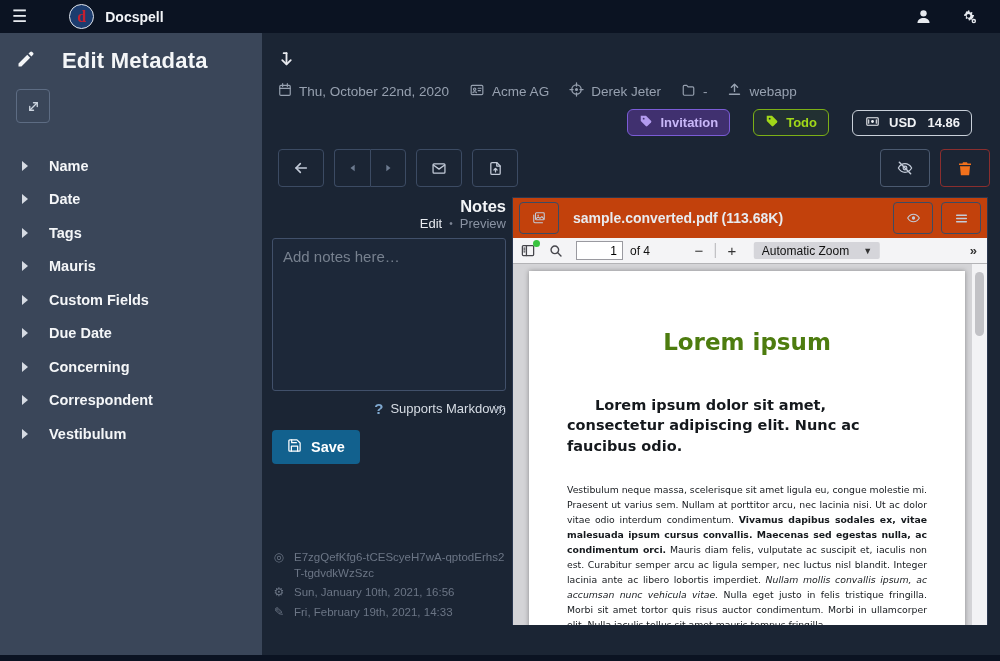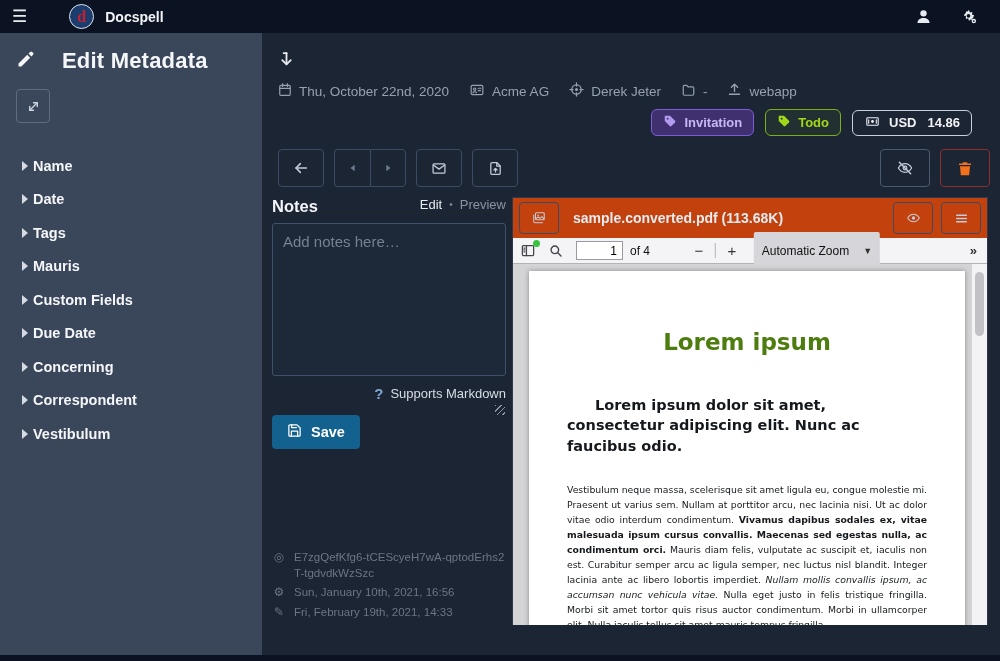--- a/index.html
+++ b/index.html
@@ -19,34 +19,34 @@
   .nav-right svg { display:block; }
 
   
   .sidebar { position:absolute; top:33px; left:0; width:262px; bottom:0; background:#3a4659; padding:15px 16px; }
   .sb-header { display:flex; align-items:center; gap:26px; color:#f4f6f8; }
   .sb-header h1 { font-size:22px; font-weight:bold; letter-spacing:.2px; }
   .expand-btn { margin-top:15px; width:34px; height:34px; border:1px solid #5d6c83; border-radius:4px;
                 background:transparent; display:flex; align-items:center; justify-content:center;
                 color:#cdd5e0; cursor:pointer; }
   .sb-menu { margin-top:26px; }
-  .sb-item { display:flex; align-items:center; gap:5px; height:33.5px; cursor:pointer; padding-left:6px;text-align:center; }
+  .sb-item { display:flex; align-items:center; gap:21px; height:33.5px; cursor:pointer; padding-left:6px;text-align:center; }
   .sb-caret { width:0; height:0; border-left:6px solid #d6dbe3; border-top:5px solid transparent;
               border-bottom:5px solid transparent; }
   .sb-label { color:#f4f6f8; font-weight:bold; font-size:14.5px; }
 
   
   .content { position:absolute; top:33px; left:262px; right:0; bottom:0; background:#1b2534; }
   .item-head { padding:14px 10px 0 16px; }
   .title-row { display:flex; align-items:center; gap:12px; color:#e8eaee; margin-top:2px; }
   .title-row h2 { font-size:22px; font-weight:bold; }
   .meta-row { display:flex; align-items:center; gap:8px; margin-top:8px; color:#97a1b0; font-size:13.5px; }
   .meta-item { display:flex; align-items:center; gap:7px; margin-right:12px; }
   .meta-item svg { flex:none; }
-  .tags-row { display:flex; justify-content:flex-end; align-items:center; gap:11px; margin-top:9px; padding-right:18px; }
+  .tags-row { display:flex; justify-content:flex-end; align-items:center; gap:23px; margin-top:9px; padding-right:18px; }
   .pill { display:flex; align-items:center; gap:7px; border-radius:6px; padding:4px 11px;
           font-size:13px; font-weight:bold; border:1px solid; cursor:pointer; }
   .pill-purple { border-color:#7b5cd6; background:#40306f; color:#c8b7f8; }
   .pill-purple svg { color:#b29bef; }
   .pill-green { border-color:#7cb016; background:rgba(132,193,23,.07); color:#a1d719; }
   .pill-light { border-color:#c9d0d9; background:transparent; color:#f0f2f5; gap:8px; }
   .pill-light .cf-val { margin-left:3px; }
 
   
   .tool-row { display:flex; align-items:center; margin-top:13px; padding:0 10px 0 16px; }
@@ -58,21 +58,21 @@
   .btn-group .tbtn:first-child { border-radius:4px 0 0 4px; border-right:none; }
   .btn-group .tbtn:last-child { border-radius:0 4px 4px 0; border-left:1px solid #3c4b63; }
   .tool-gap { margin-right:10px; }
   .tool-spacer { flex:1; }
   .tbtn.hide-btn { border-color:#4b5a70; }
   .tbtn.trash-btn { border-color:#8a2e2e; color:#f2711c; }
 
   
   .cols { display:flex; margin-top:10px; height:428px; }
   .notes-col { width:250px; padding:0 6px 0 10px; position:relative; }
-  .notes-head { display:flex; align-items:flex-start; }
+  .notes-head { display:flex; align-items:flex-end;flex-direction:column; }
   .notes-head h3 { color:#f3f5f8; font-size:16.5px; font-weight:bold; }
   .notes-links { margin-left:auto; font-size:13px; display:flex; align-items:center; gap:7px; }
   .link-edit { color:#e8ebf0; cursor:pointer; }
   .link-dot { color:#7b8494; font-size:10px; }
   .link-preview { color:#8a93a3; cursor:pointer; }
   .notes-area { margin-top:7px; width:100%; height:153px; background:#1d2839; border:1px solid #41506a;
                 border-radius:3px; color:#cdd5e0; font-size:15px; padding:9px 10px; resize:none;
                 font-family:"Liberation Sans", sans-serif; position:relative; }
   .notes-area::placeholder { color:#77818f; }
   .resize-handle { position:absolute; right:7px; top:208px; width:10px; height:10px;
@@ -100,21 +100,21 @@
                align-items:center; color:#16161a; font-size:12px; position:relative; }
   .pj-toggle { position:relative; margin-left:7px; color:#46464c; cursor:pointer; display:flex; }
   .pj-dot { position:absolute; top:-3px; right:-4px; width:7px; height:7px; border-radius:50%; background:#39c33f; }
   .pj-search { margin-left:13px; color:#46464c; cursor:pointer; display:flex; }
   .page-input { margin-left:13px; width:47px; height:19px; border:1px solid #9a9aa0; background:#fff;
                 text-align:right; font-size:12px; padding-right:5px; font-family:"Liberation Sans", sans-serif; }
   .of-pages { margin-left:7px; color:#111; }
   .pj-center { position:absolute; left:50%; transform:translateX(-32%); display:flex; align-items:center; }
   .pj-minus,.pj-plus { font-size:15px; color:#333; width:20px; text-align:center; cursor:pointer; }
   .pj-div { width:1px; height:15px; background:#b5b5b8; margin:0 6px; }
-  .zoom-select { margin-left:12px; background:#d5d5da; height:38px; display:flex; align-items:center;
+  .zoom-select { margin-left:12px; background:#d5d5da; height:17px; display:flex; align-items:center;
                  padding:0 8px; gap:14px; font-size:12px; color:#111; cursor:pointer; border-radius:2px; }
   .zoom-caret { font-size:9px; color:#333; }
   .pj-right { margin-left:auto; margin-right:10px; color:#333; font-size:13px; font-weight:bold; cursor:pointer; }
 
   .pdf-view { flex:1; background:#d4d4d7; position:relative; overflow:hidden; }
   .pdf-page { position:absolute; top:7px; left:16px; right:22px; bottom:-220px; background:#fff;
               box-shadow:0 0 5px rgba(0,0,0,.35); padding:46px 38px 0 38px;
               font-family:"DejaVu Sans", sans-serif; color:#15191d; }
   .pg-h1 { text-align:center; font-size:23px; font-weight:bold; margin-top:12px; color:#4d7c0f; }
   .pg-sub { margin-top:40px; font-size:14.5px; font-weight:bold; line-height:1.4; text-indent:28px; }

